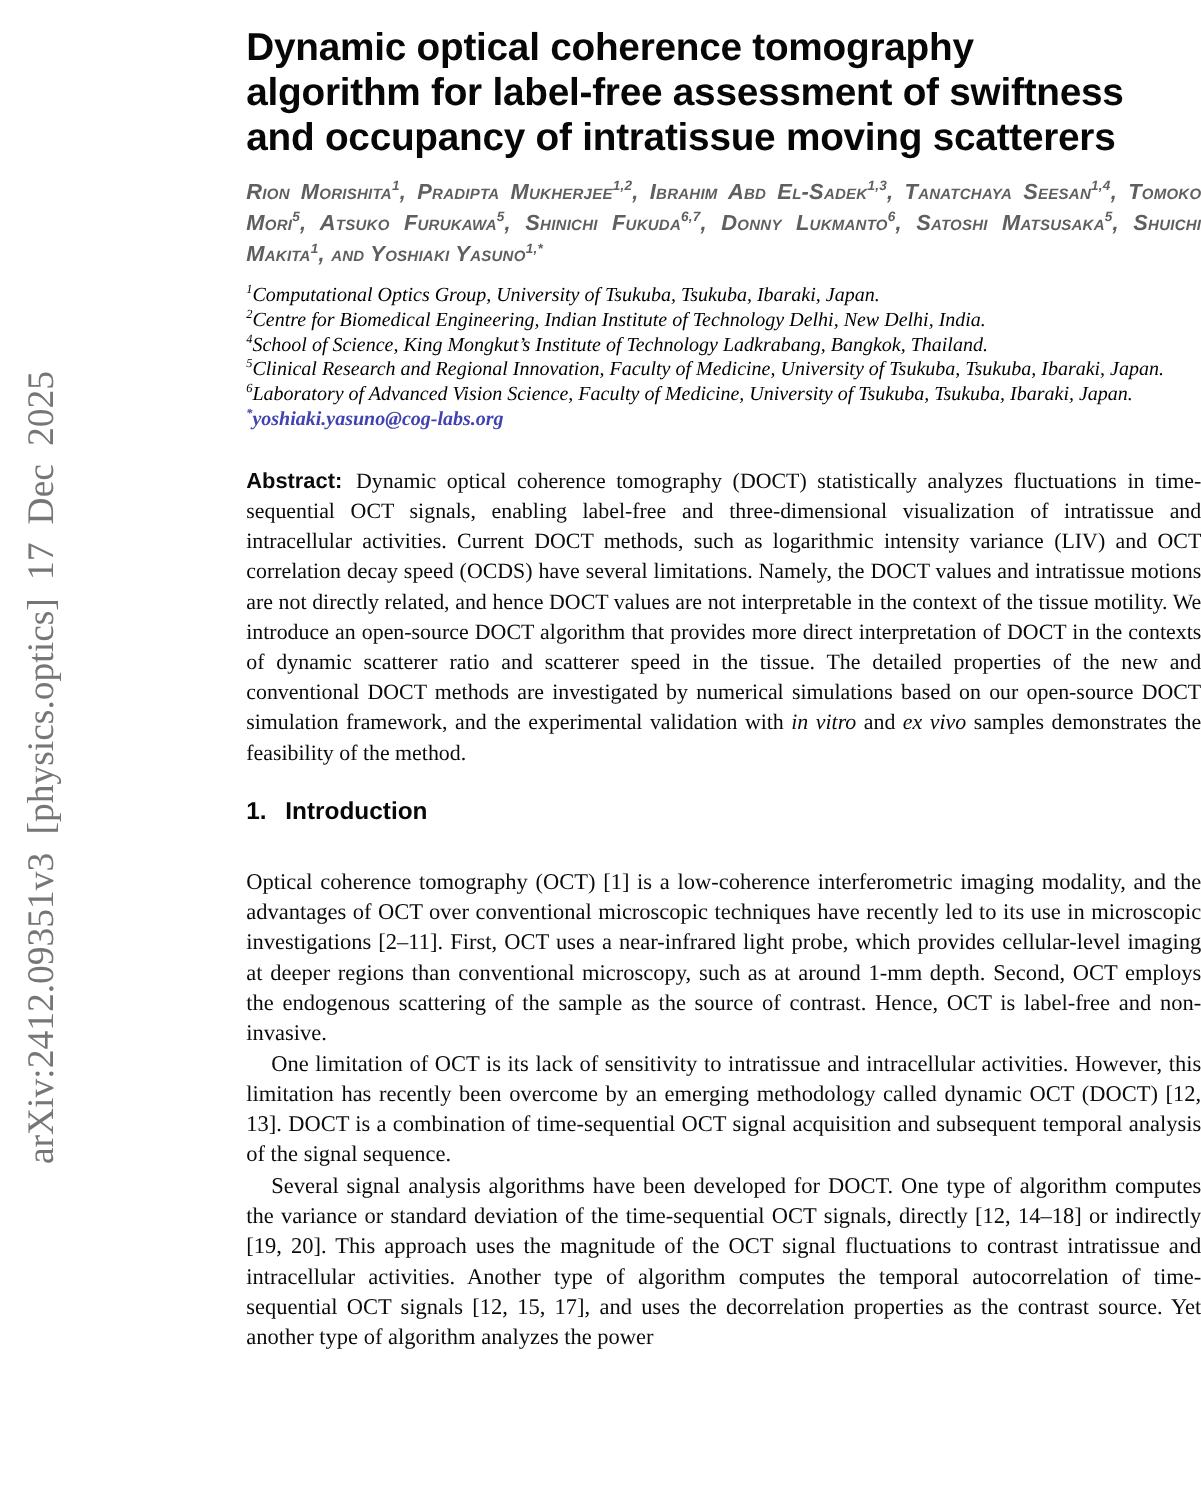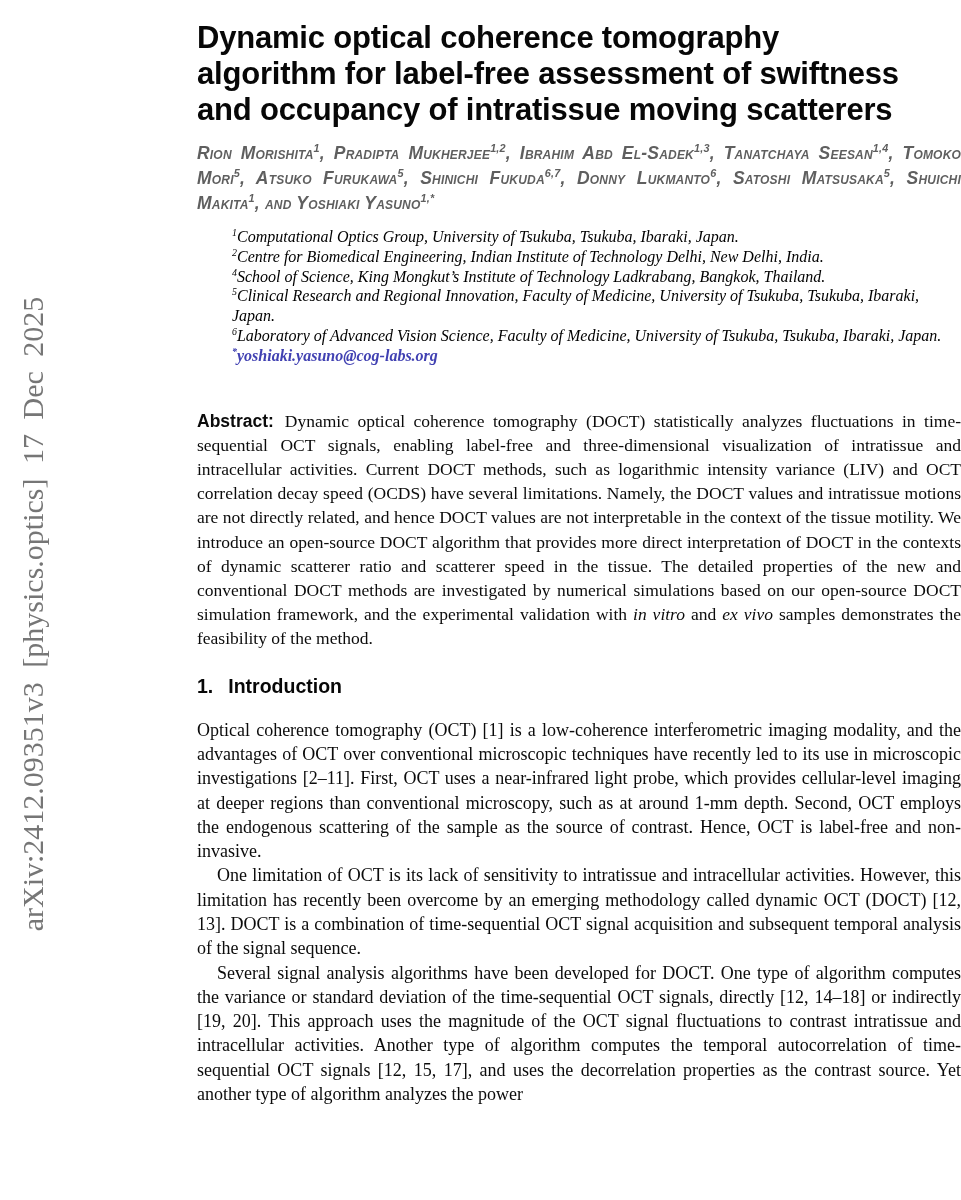--- a/index.html
+++ b/index.html
@@ -58,42 +58,41 @@
     font-size: 62%;
     vertical-align: super;
     line-height: 0;
   }
   .affiliations {
     margin-top: 11px;
     font-style: italic;
     font-size: 16px;
     line-height: 19.8px;
     color: #000000;
-    margin-left: 35px;
   }
   .email-line {
     font-style: italic;
     font-size: 16px;
     line-height: 19.8px;
     font-weight: bold;
   }
   .abstract {
-    margin-top: 43px;
+    margin-top: 26px;
     font-size: 17.5px;
     line-height: 24.2px;
     text-align: justify;
   }
   .abstract-label {
     font-family: "Liberation Sans", sans-serif;
     font-weight: bold;
     padding-right: 11px;
   }
   .section-heading {
     margin-top: 24px;
-    margin-bottom: 20px;
+    margin-bottom: 32px;
     font-family: "Liberation Sans", sans-serif;
     font-weight: bold;
     font-size: 19.5px;
     color: #070707;
   }
   .section-number { padding-right: 15px; }
   .para {
     font-size: 18px;
     line-height: 24.3px;
     text-align: justify;

